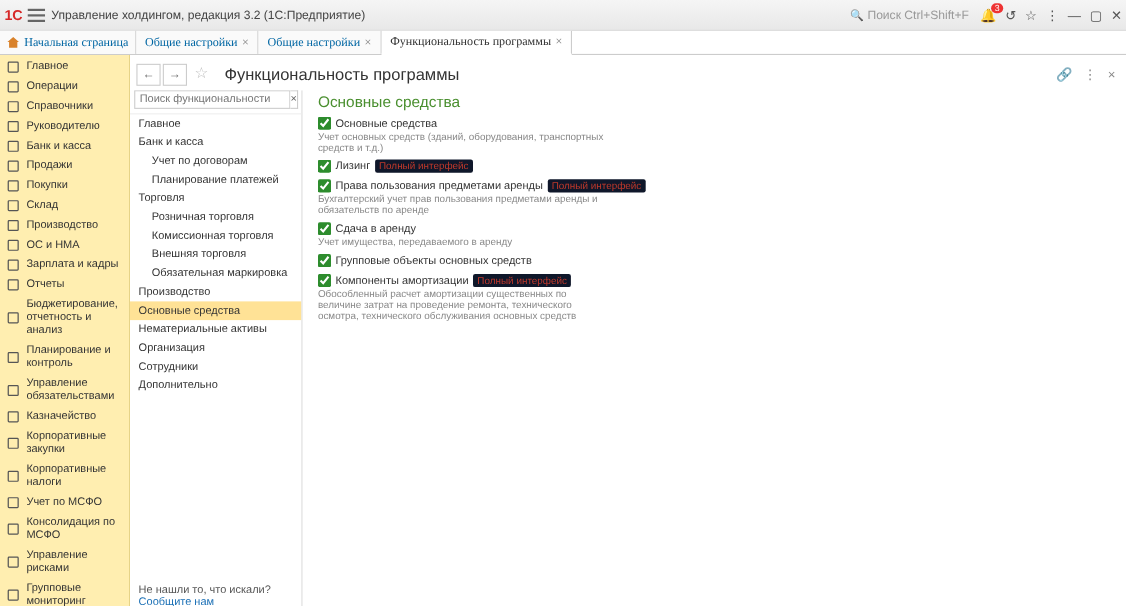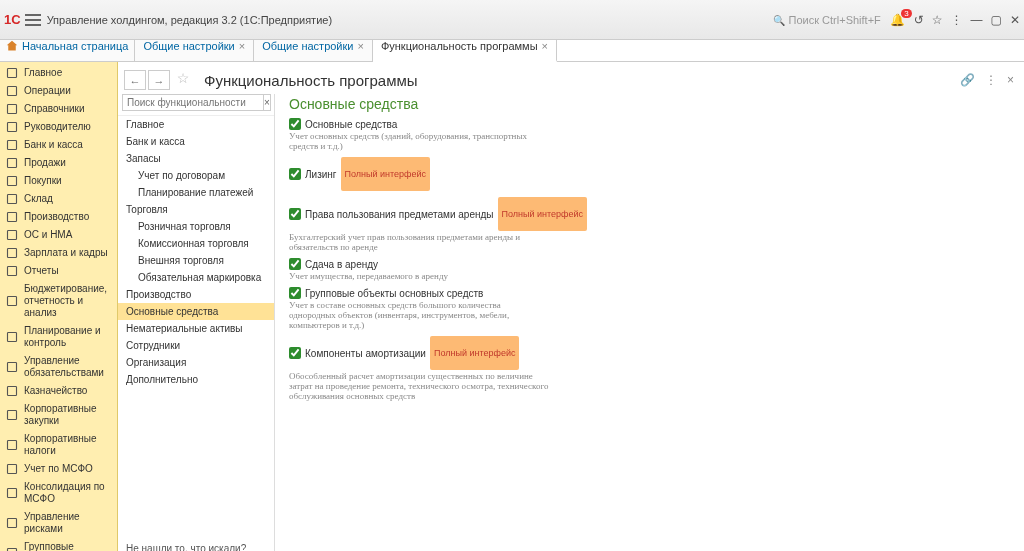--- a/index.html
+++ b/index.html
@@ -1,30 +1,30 @@
 <!DOCTYPE html>
 <html><head>
 <meta charset="utf-8">
 <style>
 * { margin: 0; padding: 0; box-sizing: border-box; }
 body { font-family: Arial, sans-serif; font-size: 11px; background: #fff; width: 1024px; height: 551px; overflow: hidden; color: #333; }
 
-.titlebar { height: 40px; background: linear-gradient(#f5f5f5,#e8e8e8); border-bottom: 1px solid #ccc; display: flex; align-items: center; padding: 0 4px; }
+.titlebar { height: 28px; background: linear-gradient(#f5f5f5,#e8e8e8); border-bottom: 1px solid #ccc; display: flex; align-items: center; padding: 0 4px; }
 .titlebar .logo { color: #d62828; font-weight: bold; font-size: 13px; margin-right: 4px; }
 .titlebar .menu-icon { width: 16px; height: 16px; color: #666; margin-right: 6px; cursor: pointer; }
 .titlebar .app-title { color: #444; font-size: 11px; flex: 1; }
 .titlebar .search-box { color: #999; margin-right: 10px; font-size: 11px; }
 .titlebar .search-box::before { content: "🔍 "; font-size: 10px; }
 .titlebar .right-icons { display: flex; gap: 8px; align-items: center; color: #555; }
 .titlebar .right-icons span { cursor: pointer; font-size: 12px; }
 .titlebar .bell { position: relative; }
 .titlebar .bell .badge { position: absolute; top: -4px; right: -6px; background:#e33; color:#fff; border-radius: 8px; font-size:8px; padding: 0 3px; }
 
 .tabbar { height: 22px; background: #fff; border-bottom: 1px solid #ccc; display: flex; align-items: stretch; }
-.tab { border-right: 1px solid #ccc; padding: 0 8px; display: flex; align-items: flex-start; gap: 4px; color: #0066a3; font-size: 11px; cursor: pointer; background: #fafafa; }
+.tab { border-right: 1px solid #ccc; padding: 0 8px; display: flex; align-items: center; gap: 4px; color: #0066a3; font-size: 11px; cursor: pointer; background: #fafafa; font-family: Liberation Serif, serif; }
 .tab.home { padding: 0 6px; }
 .tab.home svg { width: 12px; height: 12px; }
 .tab .close { color: #888; font-size: 11px; }
 .tab.active { background: #fff; border-bottom: 2px solid #fff; margin-bottom: -1px; color: #333; }
 
 .maingrid { display: flex; height: calc(551px - 44px); }
 
 .sidebar { width: 118px; background: #ffeeb0; border-right: 1px solid #e0c96a; overflow-y: auto; padding: 2px 0; }
 .sidebar .sitem { display: flex; align-items: center; padding: 3px 6px; gap: 6px; color: #333; font-size: 10px; cursor: pointer; line-height: 1.2; }
 .sidebar .sitem svg { width: 12px; height: 12px; flex-shrink: 0; color: #555; }
@@ -44,22 +44,22 @@
 .content-header .hicons { display:flex; gap:10px; color:#888; font-size:12px; }
 .content-header .hicons span { cursor:pointer; }
 
 .section-title { font-size: 14px; color: #4a8f2f; padding: 2px 14px 6px 14px; }
 
 .opts { padding: 0 14px; }
 .opt { margin-bottom: 6px; }
 .opt .row { display:flex; align-items:center; gap:4px; }
 .opt input[type=checkbox] { accent-color: #2d8c2d; width:12px; height:12px; }
 .opt label { font-size: 10px; color: #333; }
-.opt .badge-red { font-size: 9px; color: #c0392b; background:#fdba74; padding:12px 4px; border-radius:2px; }
-.opt .desc { font-size: 9px; color: #888; margin-top: 1px; margin-left: 0; max-width: 260px; font-family: Liberation Serif, serif; }
+.opt .badge-red { font-size: 9px; color: #c0392b; background:#0f172a; padding:1px 4px; border-radius:2px; }
+.opt .desc { font-size: 9px; color: #888; margin-top: 1px; margin-left: 0; max-width: 260px; }
 
 .footer { margin-top:auto; padding: 4px 8px; font-size: 10px; color:#555; }
 .footer a { color: #1a6fb5; }
 
 
 ::-webkit-scrollbar { width: 6px; }
 ::-webkit-scrollbar-thumb { background:#ddd; }
 </style>
 </head>
 <body>
@@ -262,33 +262,32 @@
 
     <div style="display:flex; flex:1; overflow:hidden;">
       <div style="width:157px; border-right:1px solid #ddd; display:flex; flex-direction:column;">
         <div class="searchfunc">
           <input placeholder="Поиск функциональности" style="">
           <div class="x">×</div>
         </div>
         <div class="navlist" id="navlist">
             <div class="ni">Главное</div>
             <div class="ni">Банк и касса</div>
-            <div class="ni">Запасы</div>
             <div class="ni sub">Учет по договорам</div>
             <div class="ni sub">Планирование платежей</div>
             <div class="ni">Торговля</div>
             <div class="ni sub">Розничная торговля</div>
             <div class="ni sub">Комиссионная торговля</div>
             <div class="ni sub">Внешняя торговля</div>
             <div class="ni sub">Обязательная маркировка</div>
             <div class="ni">Производство</div>
             <div class="ni active">Основные средства</div>
             <div class="ni">Нематериальные активы</div>
+            <div class="ni">Организация</div>
             <div class="ni">Сотрудники</div>
-            <div class="ni">Организация</div>
             <div class="ni">Дополнительно</div>
           </div>
         <div class="footer">
           <span>Не нашли то, что искали? </span><a href="#">Сообщите нам</a>
         </div>
       </div>
 
       <div style="flex:1; overflow:auto;">
         <div class="section-title">Основные средства</div>
         <div class="opts" id="opts">
@@ -319,21 +318,20 @@
                 <input type="checkbox" checked="" style="">
                 <label>Сдача в аренду</label>
               </div>
               <div class="desc">Учет имущества, передаваемого в аренду</div>
             </div>
             <div class="opt">
               <div class="row">
                 <input type="checkbox" checked="" style="">
                 <label>Групповые объекты основных средств</label>
               </div>
-              <div class="desc">Учет в составе основных средств большого количества однородных объектов (инвентаря, инструментов, мебели, компьютеров и т.д.)</div>
             </div>
             <div class="opt">
               <div class="row">
                 <input type="checkbox" checked="" style="">
                 <label>Компоненты амортизации</label>
                 <span class="badge-red">Полный интерфейс</span>
               </div>
               <div class="desc">Обособленный расчет амортизации существенных по величине затрат на проведение ремонта, технического осмотра, технического обслуживания основных средств</div>
             </div>
           </div>

